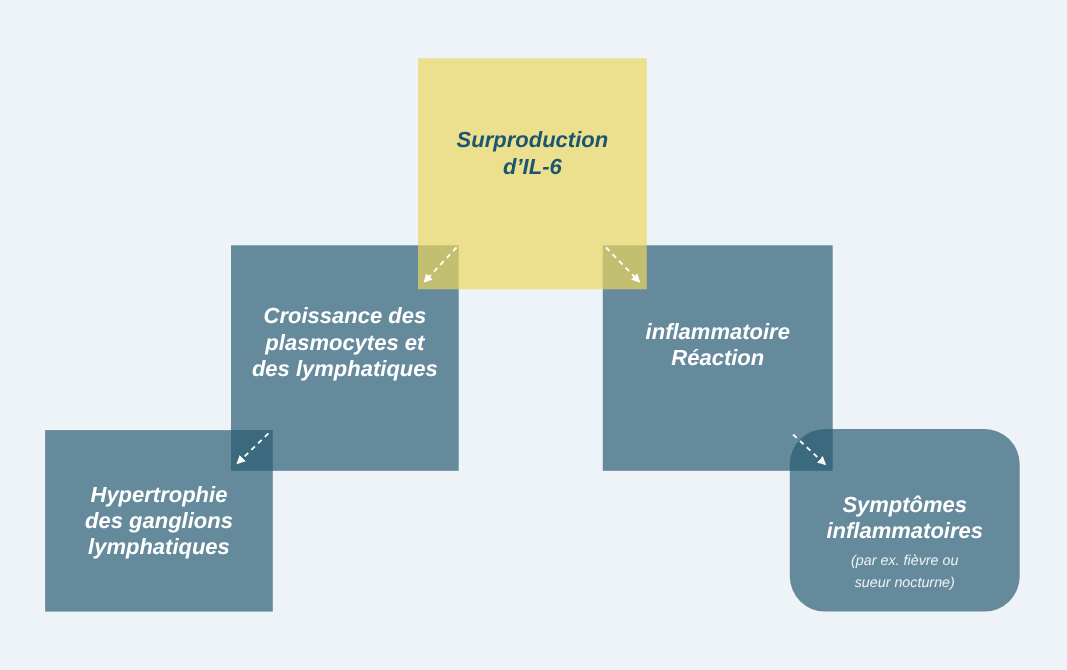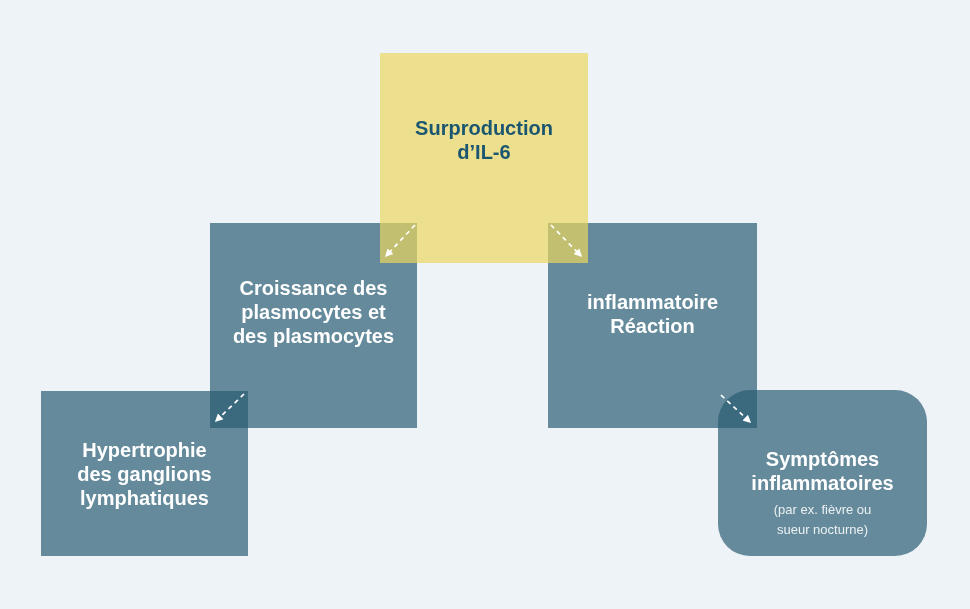--- a/index.html
+++ b/index.html
@@ -12,20 +12,21 @@
     background: #eef3f7;
     font-family: "Liberation Sans", sans-serif;
     overflow: hidden;
     position: relative;
   }
   .canvas {
     position: absolute;
     top: 0; left: 0;
     width: 970px;
     height: 609px;
+    font-style: italic;
   }
   .box {
     position: absolute;
     display: flex;
     align-items: center;
     justify-content: center;
     text-align: center;
     box-sizing: border-box;
   }
   .box .lines {
@@ -79,21 +80,21 @@
     <div class="lines">
       <span>Surproduction</span>
       <span>d’IL-6</span>
     </div>
   </div>
 
   <div class="box effect-box b2">
     <div class="lines">
       <span>Croissance des</span>
       <span>plasmocytes et</span>
-      <span>des plasmocytes</span>
+      <span>des lymphatiques</span>
     </div>
   </div>
 
   <div class="box effect-box b3">
     <div class="lines">
       <span>inflammatoire</span>
       <span>Réaction</span>
     </div>
   </div>
 

